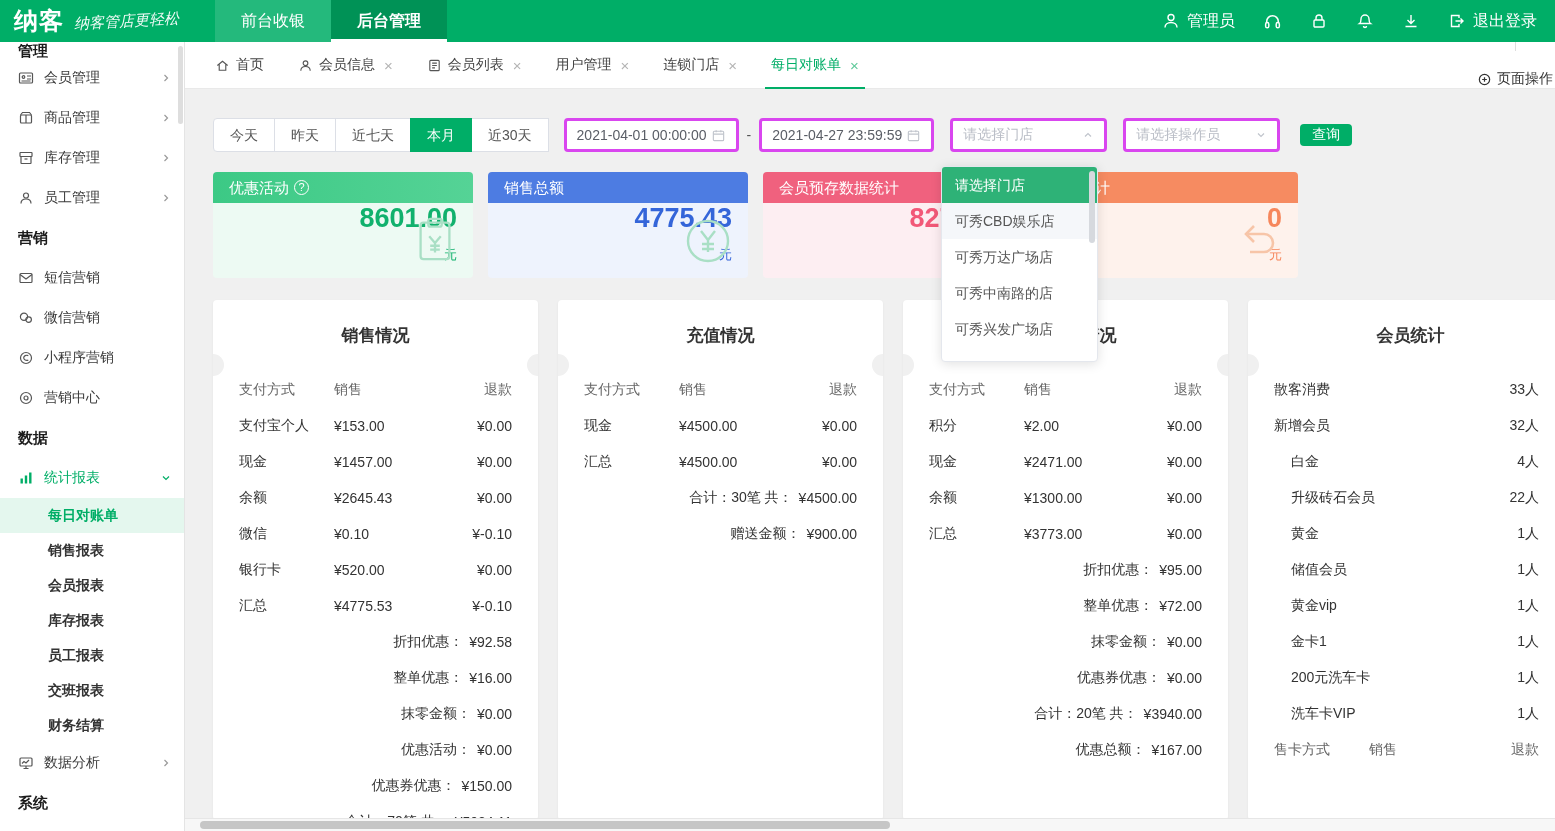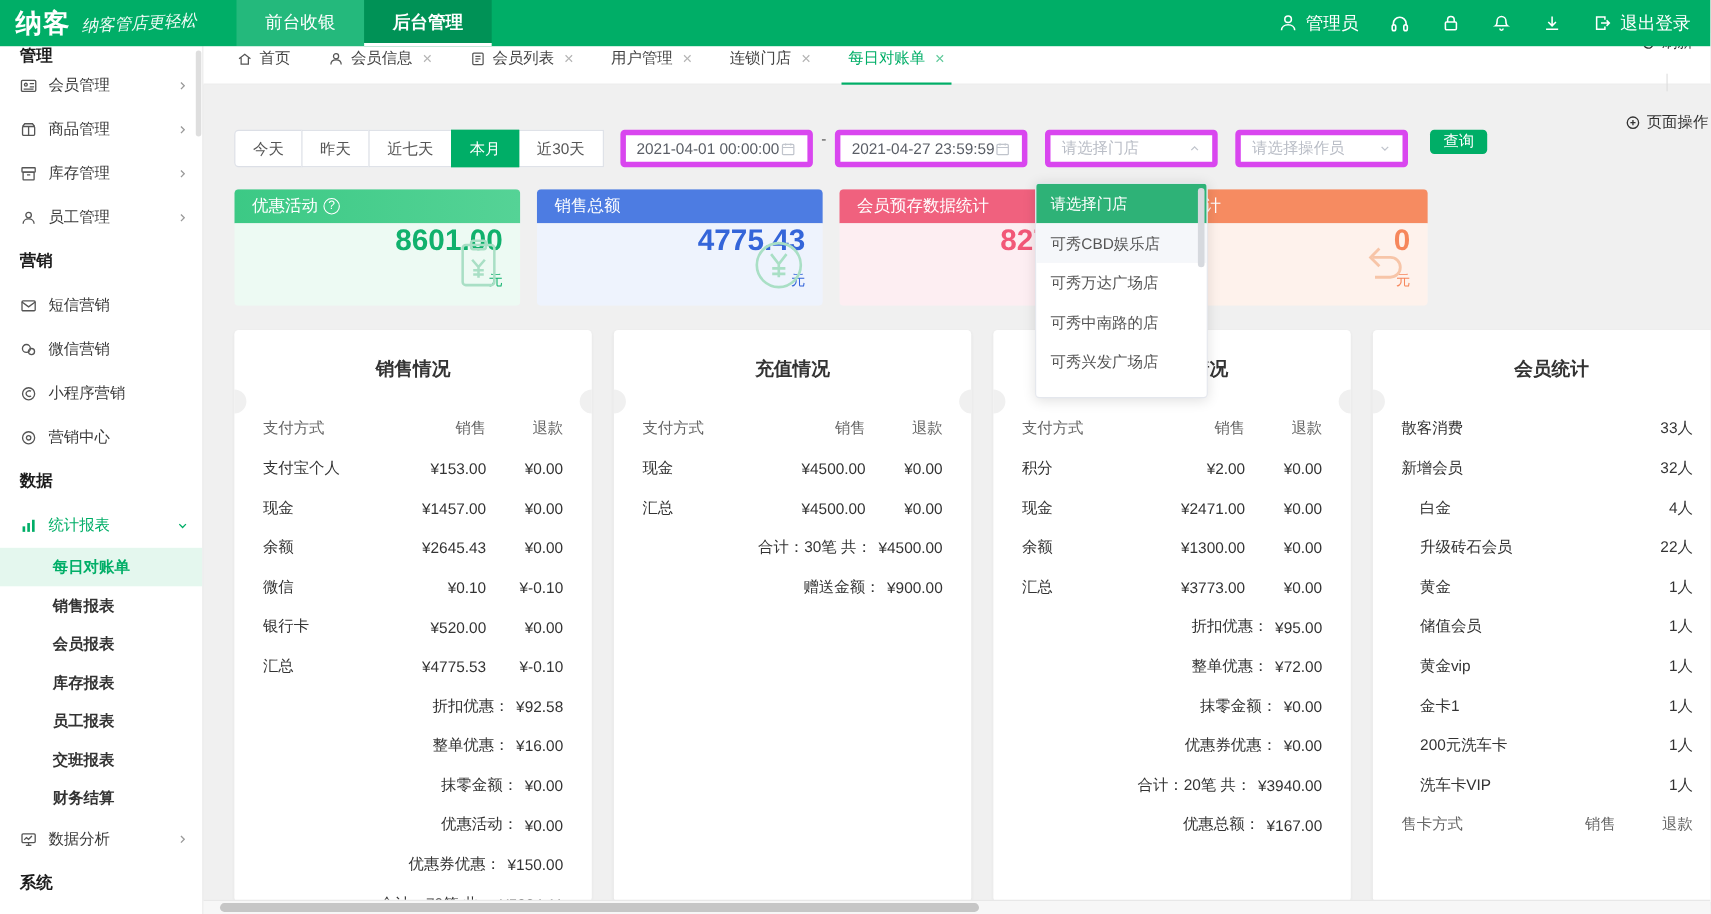--- a/index.html
+++ b/index.html
@@ -25,38 +25,38 @@
   .side-item { height:40px; display:flex; align-items:center; padding:0 12px 0 18px; font-size:14px; color:#3a3a3a; cursor:pointer; }
   .side-item .icn { width:16px; height:16px; margin-right:10px; color:#555; flex:none; }
   .side-item .chev { margin-left:auto; color:#9a9a9a; }
   .side-item.expanded { color:#00ae67; }
   .side-item.expanded .icn, .side-item.expanded .chev { color:#00ae67; }
   .side-sub { height:35px; line-height:35px; padding-left:48px; font-size:14px; color:#333; font-weight:bold; cursor:pointer; }
   .side-sub.active { background:#e4f7ee; color:#00ae67; }
   .side-scroll { position:absolute; right:1px; top:4px; width:5px; height:78px; background:#dedede; border-radius:3px; }
 
   
-  .tabbar { position:absolute; left:185px; right:0; top:30px; height:47px; background:#fff; border-bottom:1px solid #e9e9e9; display:flex; align-items:flex-start; padding-left:30px; z-index:10; }
+  .tabbar { position:absolute; left:185px; right:0; top:42px; height:47px; background:#fff; border-bottom:1px solid #e9e9e9; display:flex; align-items:flex-end; padding-left:30px; z-index:10; }
   .tab { display:flex; align-items:center; gap:6px; margin-right:34px; font-size:14px; color:#444; height:100%; position:relative; cursor:pointer; }
   .tab .ticn { color:#555; }
   .tab .x { color:#b4b4b4; font-size:15px; margin-left:3px; }
   .tab.active { color:#00ae67; }
   .tab.active .x { color:#5fc99a; }
   .tab.active::after { content:""; position:absolute; left:-6px; right:-6px; bottom:-1px; height:2px; background:#00ae67; }
   .tabbar-right { margin-left:auto; display:flex; align-items:center; gap:19px; padding-right:2px; color:#333;flex-direction:column; }
   .tb-act { display:flex; align-items:center; gap:5px; cursor:pointer; }
   .vdiv { width:1px; height:16px; background:#ddd; }
 
   
-  .filters { position:absolute; left:213px; top:118px; height:34px; display:flex; }
+  .filters { position:absolute; left:213px; top:118px; height:34px; display:flex; align-items:center; }
   .qbtn { height:34px; line-height:32px; padding:0 16px; background:#fff; border:1px solid #dcdfe6; color:#555; cursor:pointer; margin-right:-1px; position:relative; }
   .qbtn:first-child { border-radius:4px 0 0 4px; }
   .qbtn:last-child  { border-radius:0 4px 4px 0; margin-right:0; }
   .qbtn.active { background:#00ae67; border-color:#00ae67; color:#fff; z-index:1; }
-  .dinput, .dselect { height:34px; border:5px solid #d946ef; border-radius:4px; background:#fff; display:flex; align-items:center; padding:0 10px; color:#5a5e66; cursor:pointer; }
+  .dinput, .dselect { height:34px; border:3px solid #d946ef; border-radius:4px; background:#fff; display:flex; align-items:center; padding:0 10px; color:#5a5e66; cursor:pointer; }
   .dinput { width:175px; margin-left:16px; }
   .dinput .cal { margin-left:auto; color:#c0c4cc; }
   .dsep { margin:0 8px; color:#555; }
   .dselect { width:157px; margin-left:16px; color:#b9bdc6; }
   .dselect .arr { margin-left:auto; color:#c0c4cc; }
   .search-btn { width:52px; height:22px; margin-left:20px; background:#00ae67; color:#fff; border:none; border-radius:4px; font-size:14px; cursor:pointer; }
 
   
   .cards { position:absolute; left:213px; top:172px; display:flex; gap:15px; }
   .card { width:260px; height:106px; border-radius:4px; overflow:hidden; }
@@ -76,21 +76,21 @@
   
   .panels { position:absolute; left:213px; top:300px; display:flex; gap:20px; }
   .panel { width:325px; height:520px; background:#fff; border-radius:4px; position:relative; box-shadow:0 1px 3px rgba(0,0,0,.05); overflow:hidden; }
   .panel::before, .panel::after { content:""; position:absolute; width:22px; height:22px; border-radius:50%; background:#f0f0f0; top:54px; }
   .panel::before { left:-11px; } .panel::after { right:-11px; }
   .panel-title { text-align:center; font-size:17px; font-weight:bold; color:#333; padding-top:24px; height:46px; }
   .ptable { margin-top:26px; padding:0 26px; }
   .prow { display:flex; height:36px; align-items:center; font-size:14px; color:#333; }
   .prow.phead { color:#666; }
   .c1 { flex:0 0 95px; text-align:left; }
-  .c2 { flex:1; text-align:right; }
+  .c2 { flex:1; text-align:left; }
   .c3 { flex:0 0 70px; text-align:right; }
   .srow { display:flex; justify-content:flex-end; height:36px; align-items:center; font-size:14px; color:#333; }
   .srow .sv { margin-left:6px; }
   .mrow { display:flex; height:36px; align-items:center; font-size:14px; color:#333; }
   .mrow.indent { padding-left:17px; }
   .mrow .mv { margin-left:auto; }
   .panel.members .ptable { padding:0 34px 0 26px; }
 
   
   .dropdown { position:absolute; left:941px; top:166px; width:157px; height:196px; background:#fff; border:1px solid #e4e7ed; border-radius:4px; box-shadow:0 2px 12px rgba(0,0,0,.12); z-index:60; overflow:hidden; }

